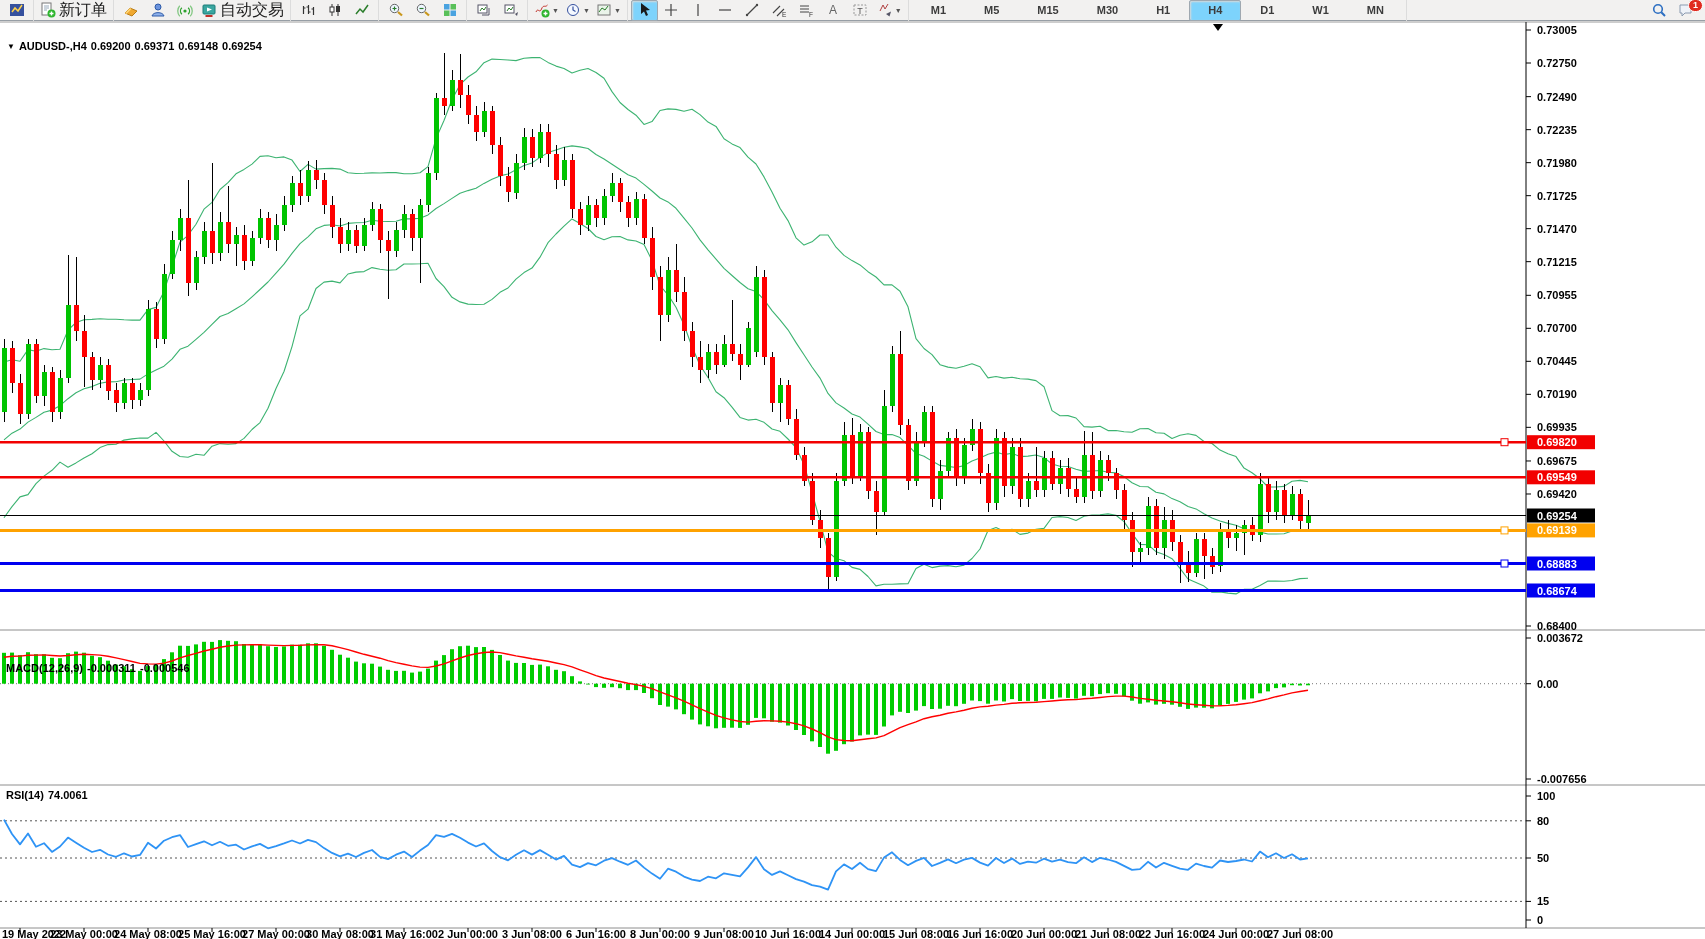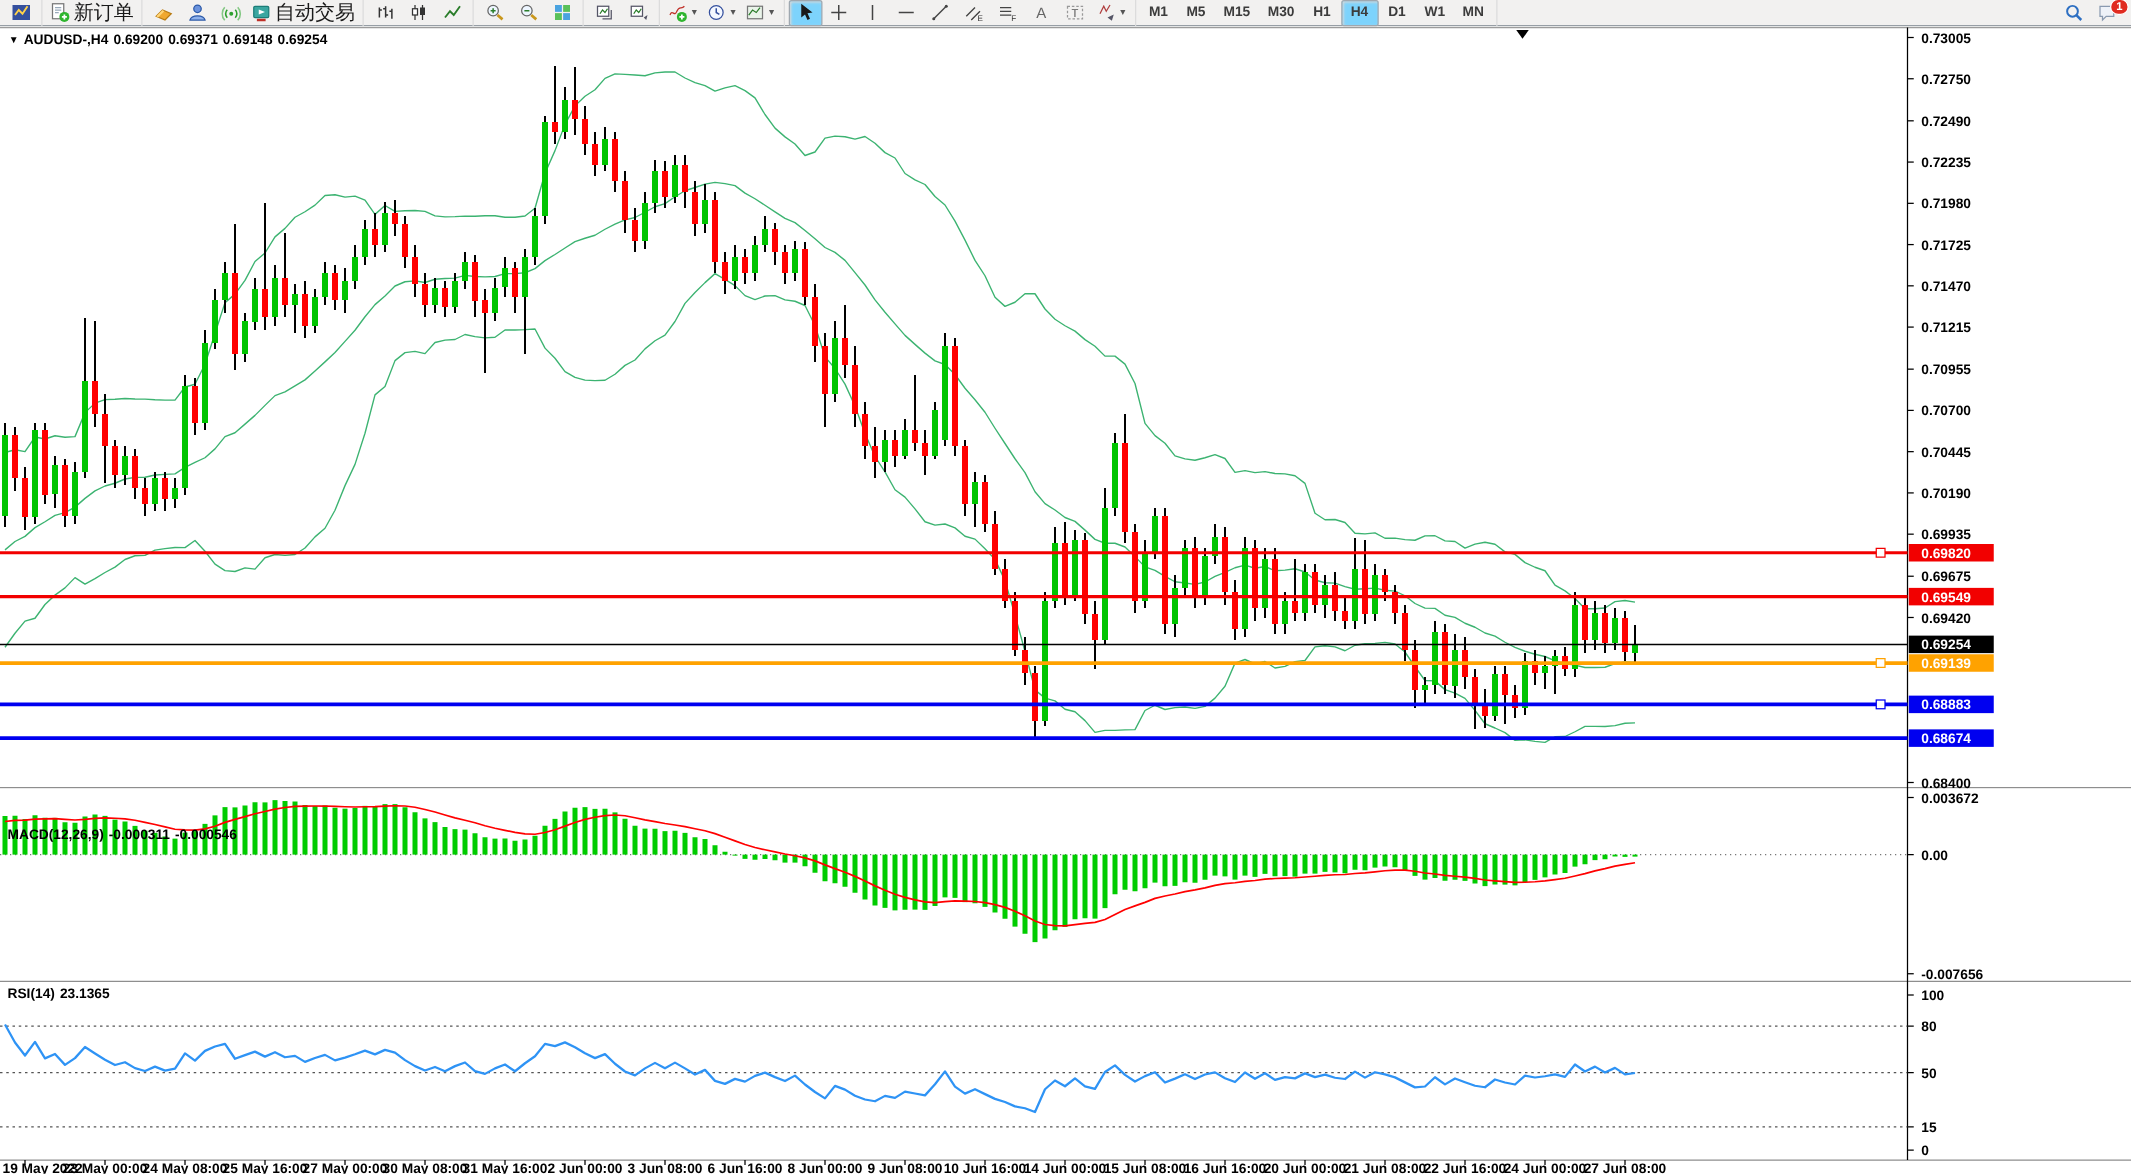--- a/index.html
+++ b/index.html
@@ -6,21 +6,21 @@
   body{width:1705px;height:939px;overflow:hidden;font-family:"Liberation Sans",sans-serif;position:relative;}
   #toolbar{position:absolute;top:0;left:0;width:1705px;height:21px;background:#f2f1f0;
            border-bottom:1px solid #979ea5;display:flex;align-items:center;z-index:10;box-sizing:border-box;}
   .tb-group{display:flex;align-items:center;height:21px;padding:0 3px;border-right:1px solid #dcdcdc;}
   .tb-group.no-sep{border-right:none;}
   .tb-btn{height:19px;min-width:21px;display:flex;align-items:center;justify-content:center;
           padding:0 2px;border:1px solid transparent;border-radius:2px;cursor:default;}
   .tb-btn.active{background:#7dd3fc;border-color:#9fa8b0;box-shadow:inset 1px 1px 2px #d8d8d8;}
   .tb-btn .lbl{font-size:16px;color:#1a1a1a;margin-left:3px;white-space:nowrap;}
   .tb-btn.tf{min-width:24px;}
-  .tb-btn.tf .lbl{margin:4px;font-size:11px;font-weight:bold;color:#3c3c3c;}
+  .tb-btn.tf .lbl{margin:16px;font-size:11px;font-weight:bold;color:#3c3c3c;}
   .dd{font-size:7px;color:#555;margin-left:2px;}
   .tb-right{margin-left:auto;display:flex;align-items:center;padding-right:6px;border-right:none;}
   .chat-wrap{position:relative;}
   .badge{position:absolute;top:-2px;right:-5px;background:#e02b20;color:#fff;border-radius:8px;
          font-size:9px;font-weight:bold;padding:0 4px;line-height:11px;border:1px solid #fff;}
   svg text{font-family:"Liberation Sans",sans-serif;}
   .overlay{position:absolute;z-index:5;font-size:11px;font-weight:bold;color:#000;white-space:pre;}
   .overlay .tri{font-size:8px;vertical-align:1px;margin-right:4px;}
   .overlay span{margin-right:4px;}
 </style>
@@ -953,20 +953,20 @@
       <text x="1108" y="938" font-size="11" font-weight="bold" fill="#000" text-anchor="middle">21 Jun 08:00</text>
       <line x1="1172" y1="928" x2="1172" y2="932" stroke="#000"></line>
       <text x="1172" y="938" font-size="11" font-weight="bold" fill="#000" text-anchor="middle">22 Jun 16:00</text>
       <line x1="1236" y1="928" x2="1236" y2="932" stroke="#000"></line>
       <text x="1236" y="938" font-size="11" font-weight="bold" fill="#000" text-anchor="middle">24 Jun 00:00</text>
       <line x1="1300" y1="928" x2="1300" y2="932" stroke="#000"></line>
       <text x="1300" y="938" font-size="11" font-weight="bold" fill="#000" text-anchor="middle">27 Jun 08:00</text>
     </g>
   </svg>
 
-<div class="overlay" style="left:7px;top:26px;"><span class="tri">▼</span><span>AUDUSD-,H4</span><span>0.69200</span><span>0.69371</span><span>0.69148</span><span>0.69254</span></div>
+<div class="overlay" style="left:7px;top:40px;"><span class="tri">▼</span><span>AUDUSD-,H4</span><span>0.69200</span><span>0.69371</span><span>0.69148</span><span>0.69254</span></div>
 
 <div class="overlay" style="left:6px;top:662px;"><span>MACD(12,26,9)</span><span>-0.000311</span><span>-0.000546</span></div>
 
-<div class="overlay" style="left:6px;top:789px;"><span>RSI(14)</span><span>23.1365</span></div>
+<div class="overlay" style="left:6px;top:789px;"><span>RSI(14)</span><span>74.0061</span></div>
 
 
 
 
 </body></html>

